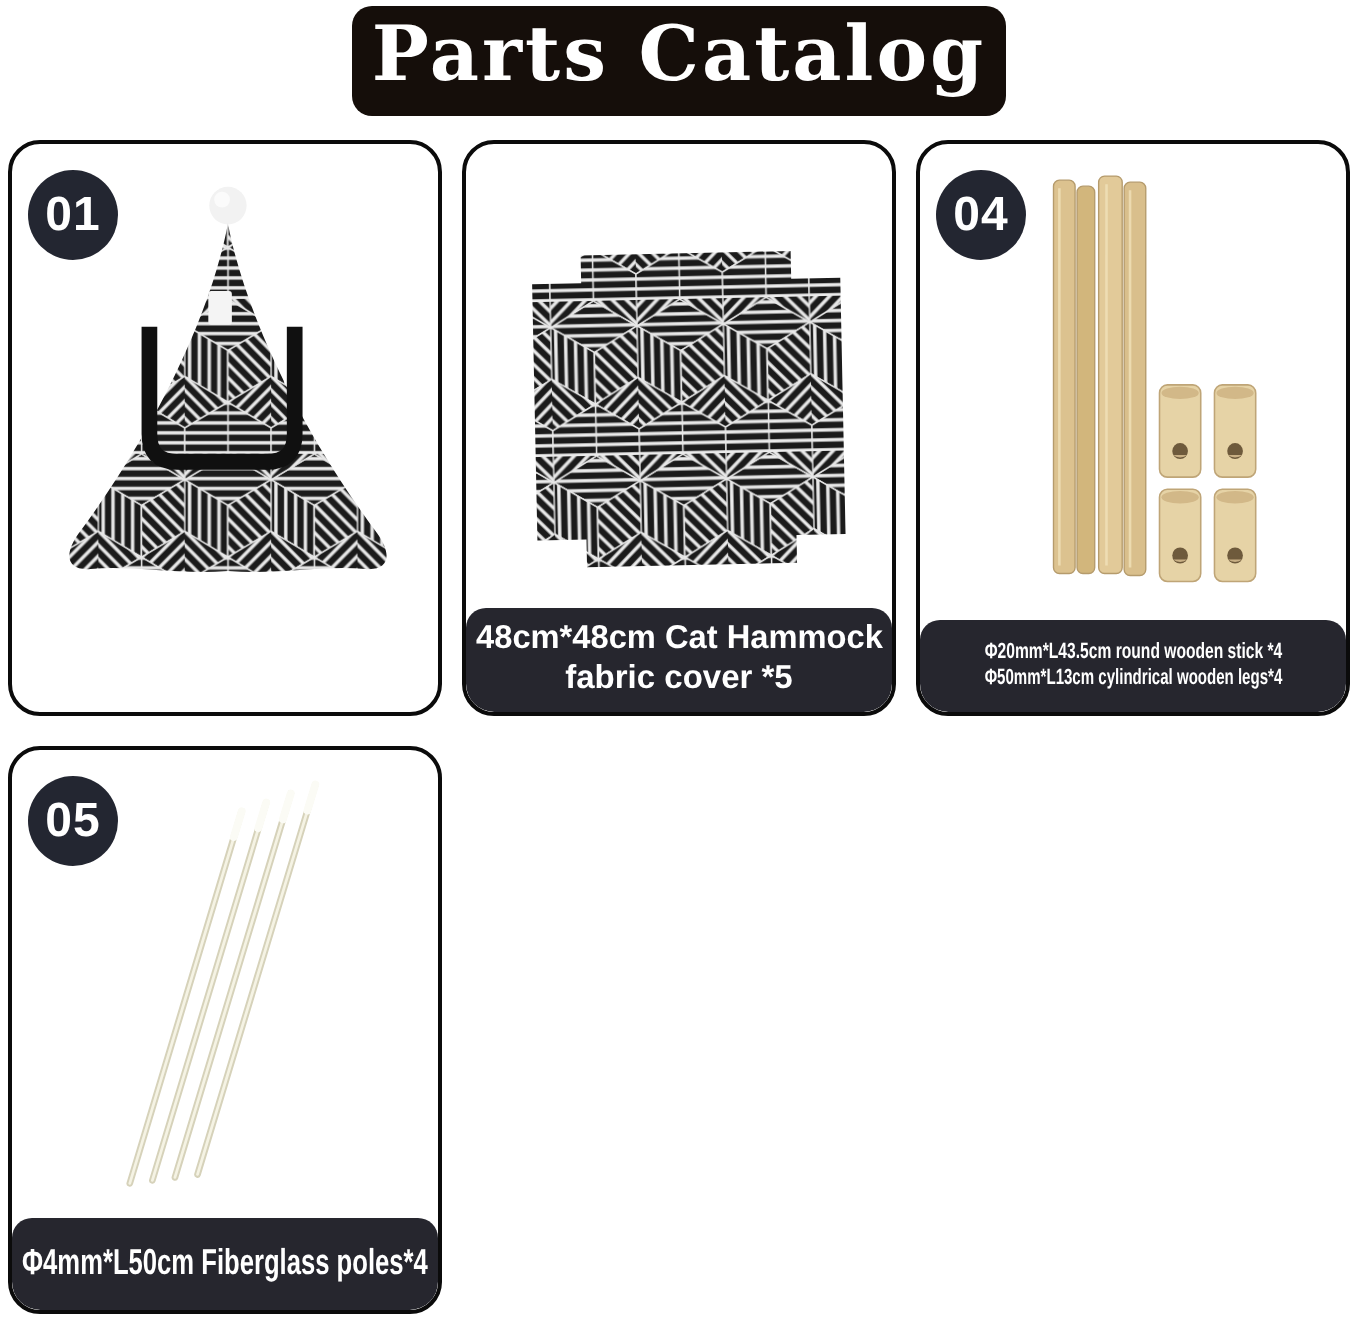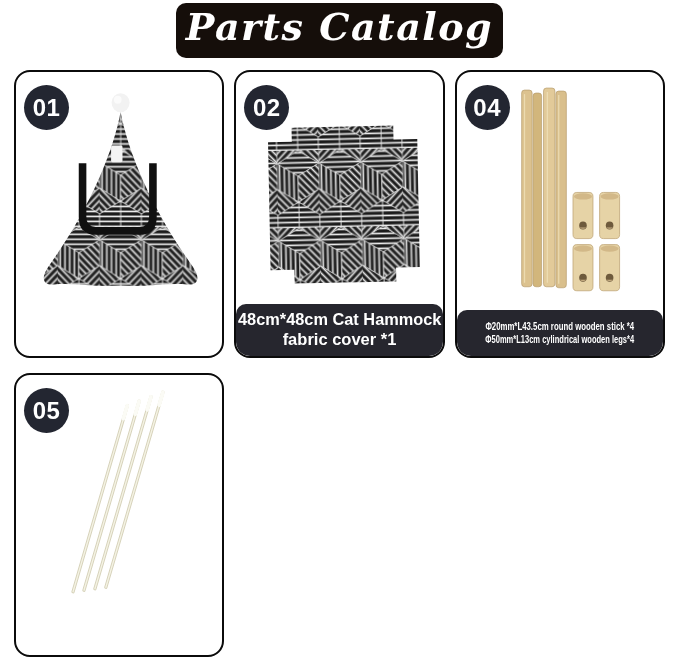--- a/index.html
+++ b/index.html
@@ -6,26 +6,26 @@
   body {
     width:679px; height:662px; background:#ffffff;
     font-family:"Liberation Sans", sans-serif;
     position:relative; overflow:hidden;
   }
   .title-banner {
     margin:3px auto 0; width:max-content; max-width:560px;
     background:#150e0a; color:#ffffff; border-radius:10px;
     padding:1px 10px 9px;
     font-family:"DejaVu Serif", serif; font-weight:bold;
-    font-size:38px; letter-spacing:1.5px; text-align:center;font-style:italic;
+    font-size:38px; letter-spacing:1.5px; text-align:center;
   }
   .grid {
     display:grid; grid-template-columns:repeat(3,1fr);
     grid-template-rows:288px 284px; gap:15px 10px;
-    padding:0 14px; margin-top:12px;
+    padding:0 4px; margin-top:12px;
   }
   .cell {
     position:relative; background:#ffffff;
     border:2px solid #0b0b0b; border-radius:16px;
     overflow:hidden;
   }
   .badge {
     position:absolute; top:13px; left:8px; width:45px; height:45px;
     border-radius:50%; background:#232631; color:#fff; z-index:3;
     display:flex; align-items:center; justify-content:center;
@@ -93,27 +93,26 @@
     <svg class="art" viewBox="0 0 217 286" preserveAspectRatio="none">
       <circle cx="110" cy="31" r="9.5" fill="#f2f2f2"></circle>
       <circle cx="107" cy="28" r="4" fill="#fbfbfb"></circle>
       <path d="M110,40 C102,82 76,140 34,196 C26,207 28,215 40,214 C62,212 84,217 110,215 C136,217 158,212 180,214 C192,215 194,207 186,196 C144,140 118,82 110,40 Z" fill="url(#fab)"></path>
       <path d="M70,92 V146 Q70,160 84,160 H130 Q144,160 144,146 V92" fill="none" stroke="#101010" stroke-width="8"></path>
       <rect x="100" y="74" width="12" height="17" rx="1.5" fill="#f4f4f4"></rect>
     </svg>
   </div>
 
   <div class="cell">
-    <span class="badge">02</span>
     <svg class="art" viewBox="0 0 217 286" preserveAspectRatio="none">
       <path d="M60,55 H167 V69 H192 V198 H167 V212 H60 V198 H35 V69 H60 Z" fill="url(#fab)" transform="rotate(-1.2 113 133)"></path>
     </svg>
     <div class="caption">
       <span class="cap-line" style="transform: scaleX(0.99);">48cm*48cm Cat Hammock</span>
-      <span class="cap-line">fabric cover *1</span>
+      <span class="cap-line">fabric cover *5</span>
     </div>
   </div>
 
 
   <div class="cell">
     <span class="badge">04</span>
     <svg class="art" viewBox="0 0 217 283" preserveAspectRatio="none">
       <g stroke="#b59b6c" stroke-width="0.7">
         <rect x="68" y="18" width="11" height="196" rx="3" fill="#dcc28f"></rect>
         <rect x="80" y="21" width="9" height="193" rx="3" fill="#d2b67c"></rect>
@@ -169,16 +168,19 @@
         <line x1="117" y1="31" x2="60" y2="219" stroke="#f5f3e4" stroke-width="1.4"></line>
         <line x1="129.5" y1="26.5" x2="71.5" y2="217.5" stroke="#f5f3e4" stroke-width="1.4"></line>
         <line x1="142" y1="22" x2="83" y2="216" stroke="#f5f3e4" stroke-width="1.4"></line>
         <line x1="154.5" y1="17.5" x2="94.5" y2="214.5" stroke="#f5f3e4" stroke-width="1.4"></line>
         <line x1="117" y1="31" x2="113" y2="44" stroke="#fbfbf5" stroke-width="4"></line>
         <line x1="129.5" y1="26.5" x2="125.5" y2="39.5" stroke="#fbfbf5" stroke-width="4"></line>
         <line x1="142" y1="22" x2="138" y2="35" stroke="#fbfbf5" stroke-width="4"></line>
         <line x1="154.5" y1="17.5" x2="150.5" y2="30.5" stroke="#fbfbf5" stroke-width="4"></line>
       </g>
     </svg>
+    <div class="caption lg">
+      <span class="cap-line" style="transform: scaleX(0.712);">Φ4mm*L50cm Fiberglass poles*4</span>
+    </div>
   </div>
 
 
 </div>
 
 </body></html>

